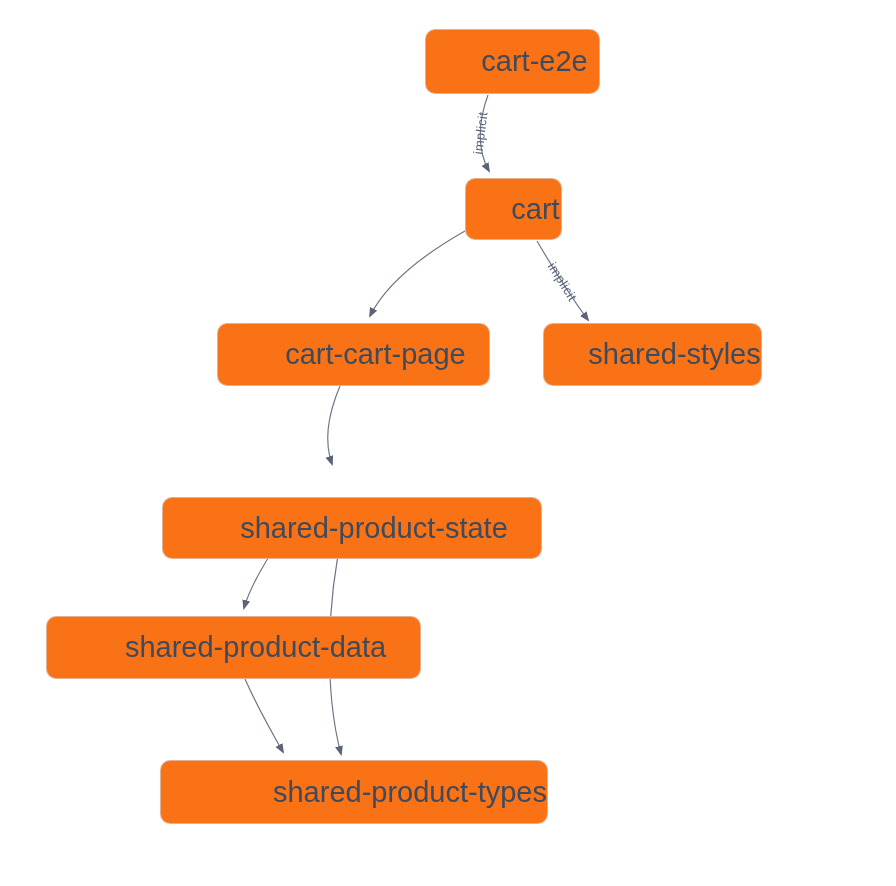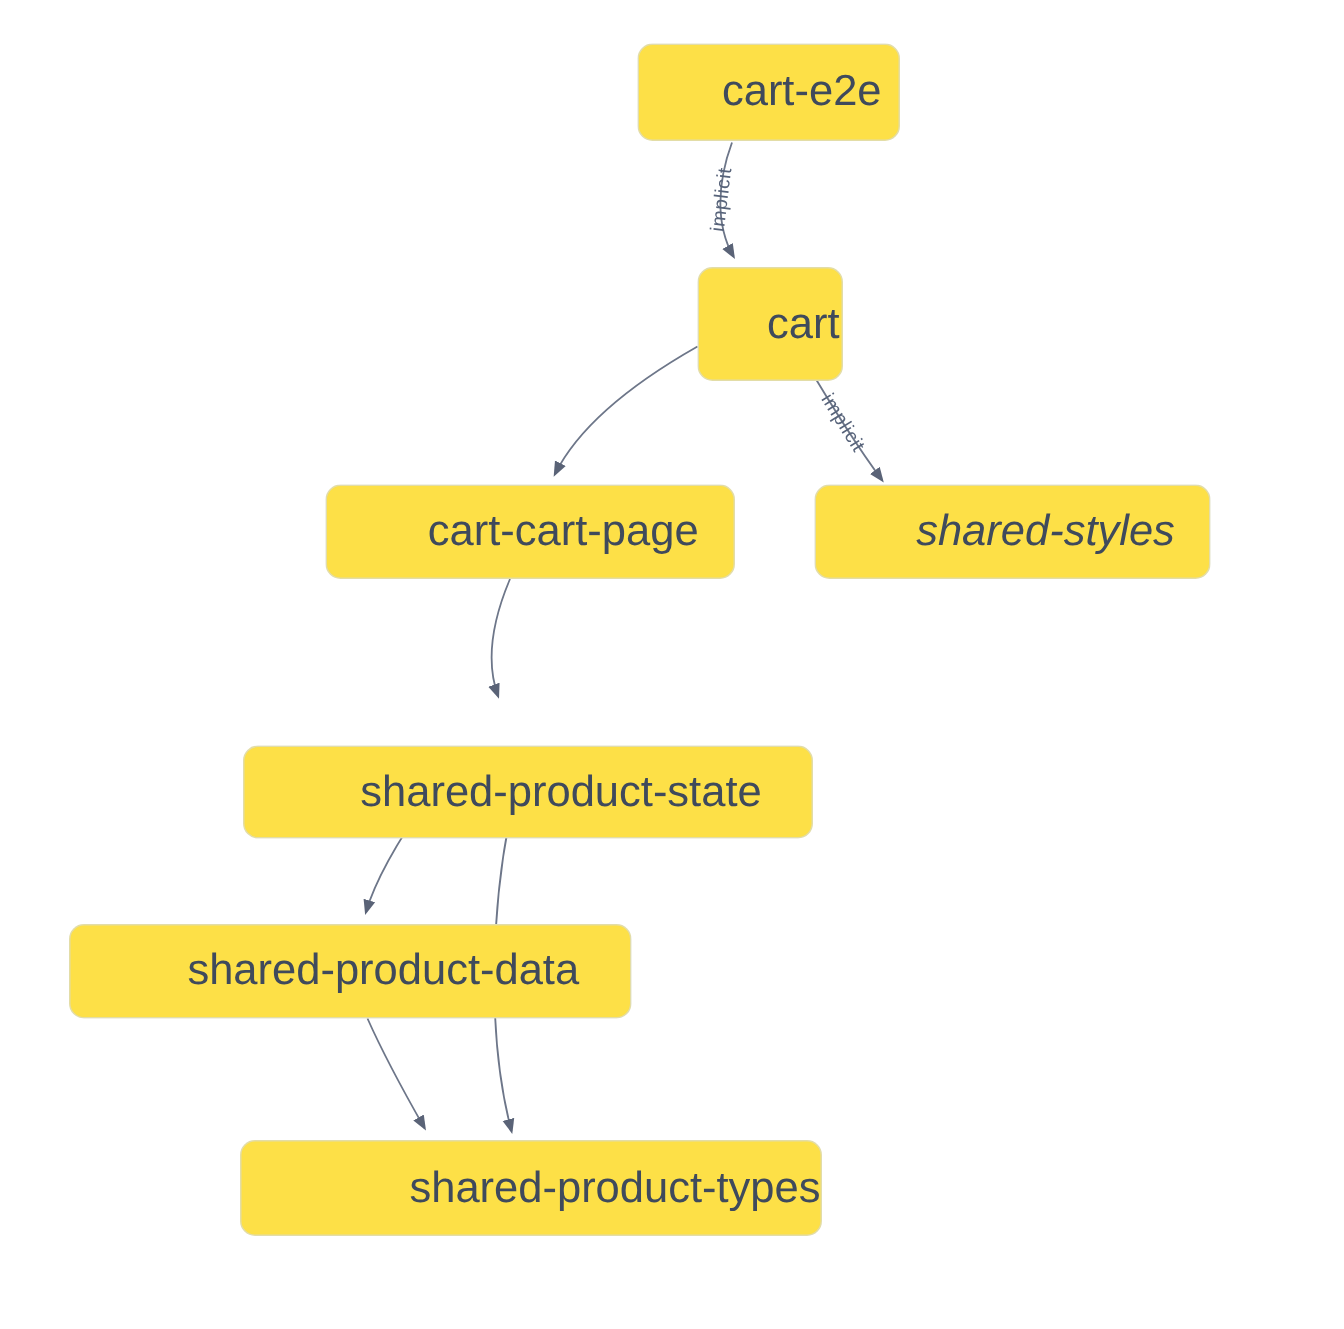--- a/index.html
+++ b/index.html
@@ -32,37 +32,37 @@
   .edge-label {
     font-family: "Liberation Sans", "DejaVu Sans", sans-serif;
     font-size: 13px;
     letter-spacing: 0.4px;
     fill: #57637a;
     text-anchor: middle;
   }
   .node {
     position: absolute;
     box-sizing: border-box;
-    background: #fde047;
+    background: #f97316;
     border: 1px solid rgba(210, 219, 232, 0.6);
     border-radius: 10px;
     color: #3f4a5c;
     font-size: 29px;
     display: flex;
     align-items: center;
     justify-content: center;
     white-space: nowrap;
     cursor: pointer;
     user-select: none;
     padding-left: 44px;
   }
   .n-cart-e2e              { left: 425px; top:  29px; width: 175px; height: 65px; }
-  .n-cart                  { left: 465px; top: 178px; width:  97px; height: 76px; }
+  .n-cart                  { left: 465px; top: 178px; width:  97px; height: 62px; }
   .n-cart-cart-page        { left: 217px; top: 323px; width: 273px; height: 63px; }
-  .n-shared-styles         { left: 543px; top: 323px; width: 264px; height: 63px; font-style: italic; }
+  .n-shared-styles         { left: 543px; top: 323px; width: 219px; height: 63px; }
   .n-shared-product-state  { left: 162px; top: 469px; width: 380px; height: 62px; margin-top: 28px; }
   .n-shared-product-data   { left:  46px; top: 616px; width: 375px; height: 63px; }
   .n-shared-product-types  { left: 160px; top: 760px; width: 388px; height: 64px; justify-content: flex-end; }
 </style>
 </head>
 <body>
 
 <div id="graph-canvas">
 
   <svg id="edge-layer" width="896" height="886" viewBox="0 0 896 886" xmlns="http://www.w3.org/2000/svg">

